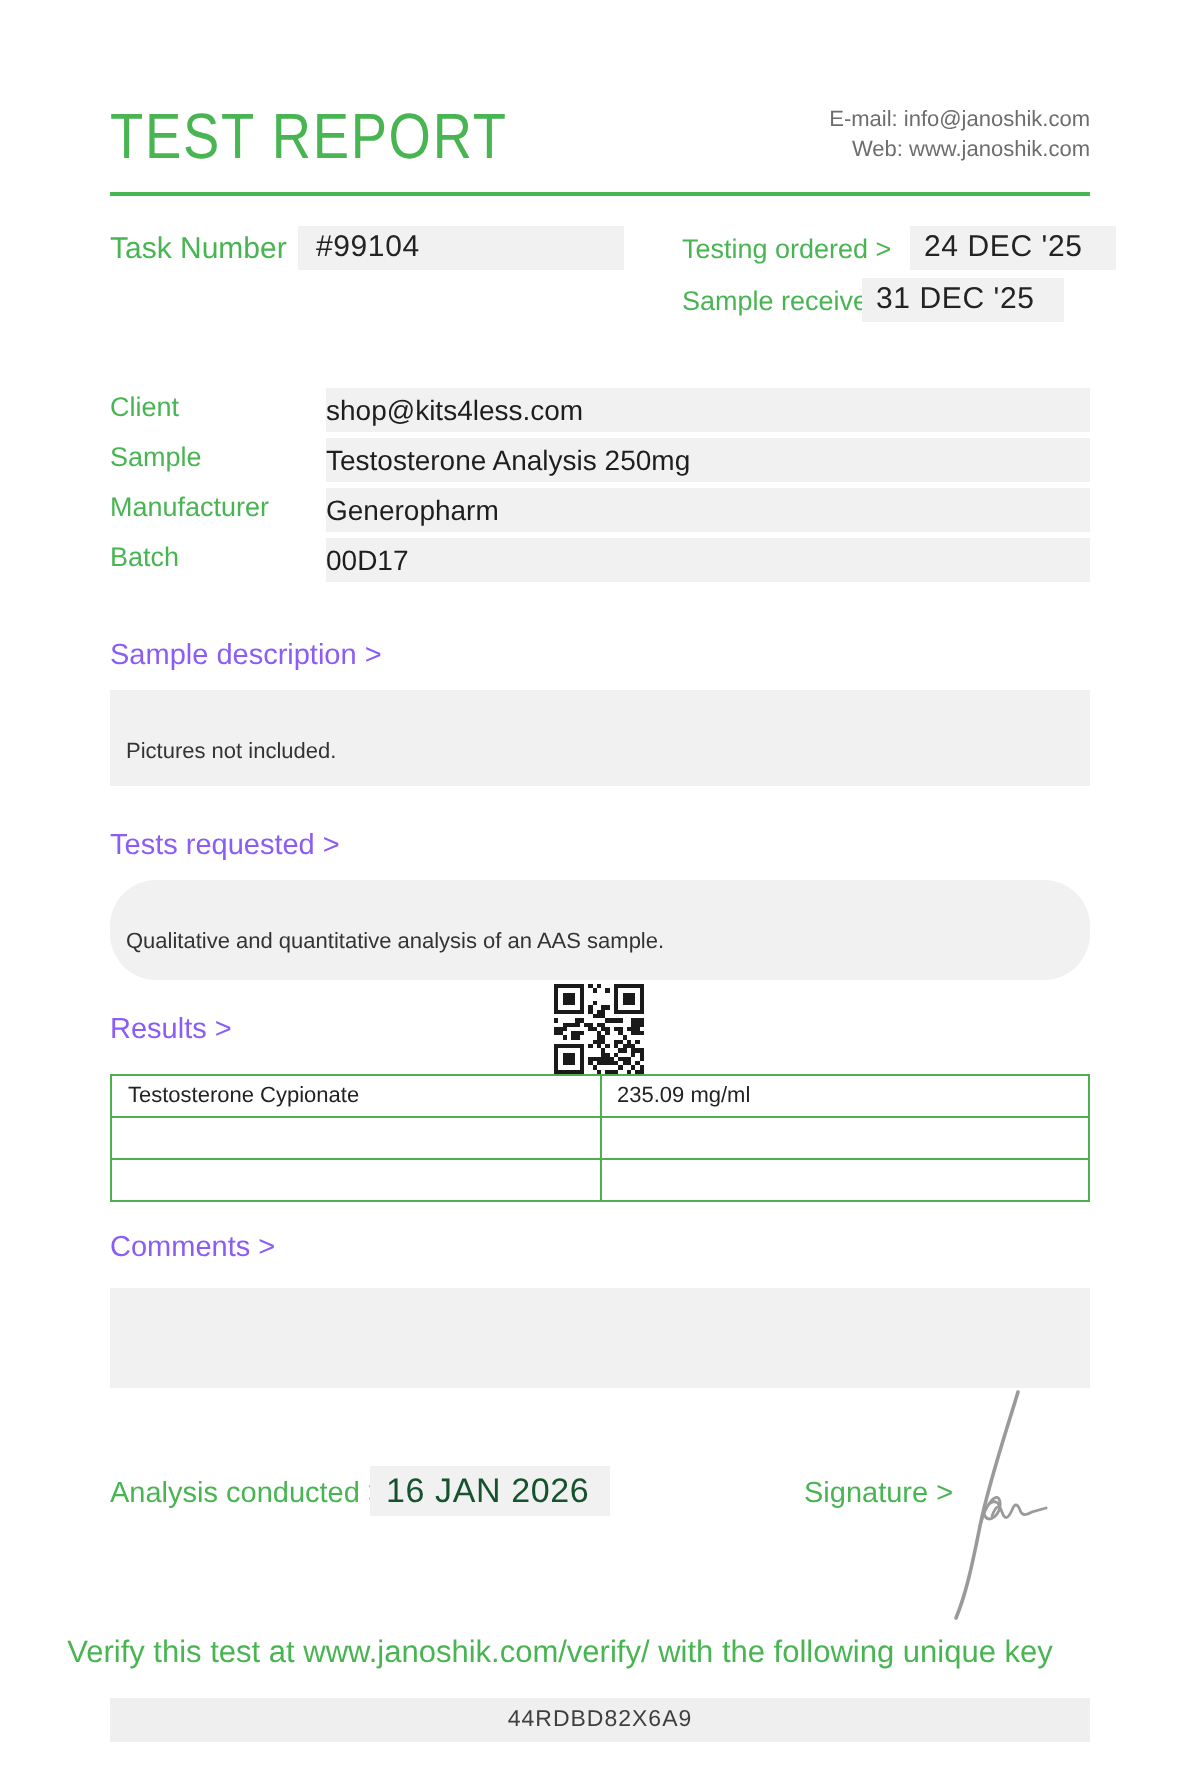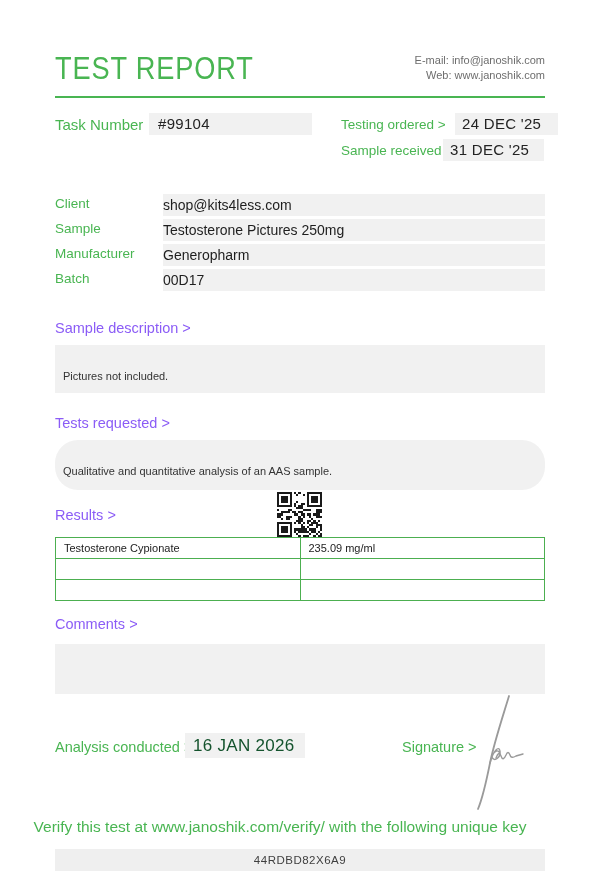--- a/index.html
+++ b/index.html
@@ -31,21 +31,21 @@
   .header-rule { position:absolute; left:55px; top:96px; width:490px; height:2px; background:#49b552; }
 
   
   .label { color:#49b552; font-size:14px; white-space:nowrap; }
   .task-label { position:absolute; left:55px; top:116px; font-size:15px; }
   .task-box { position:absolute; left:137px; top:113px; width:163px; height:22px; background:#f1f1f1;
               font-size:15px; color:#232323; line-height:22px; padding-left:9px; letter-spacing:.3px;margin-left:12px; }
   .ordered-label  { position:absolute; left:341px; top:117px; font-size:13.5px; }
   .received-label { position:absolute; left:341px; top:143px; font-size:13.5px; }
   .ordered-box  { position:absolute; left:455px; top:113px; width:103px; height:22px; }
-  .received-box { position:absolute; left:443px; top:139px; width:101px; height:22px; }
+  .received-box { position:absolute; left:431px; top:139px; width:101px; height:22px; }
   .date-box { background:#f1f1f1; font-size:15px; color:#232323; line-height:22px; padding-left:7px;
               letter-spacing:.3px; white-space:nowrap; }
 
   
   .detail-label { position:absolute; left:55px; font-size:13.5px; }
   .detail-box { position:absolute; left:163px; width:382px; height:22px; background:#f1f1f1;
                 font-size:14px; color:#1e1e1e; line-height:22px; padding-left:0; }
 
   
   .section-label { position:absolute; left:55px; font-size:14.5px; color:#8b5cf6; }
@@ -92,21 +92,21 @@
   <div class="label ordered-label">Testing ordered  &gt;</div>
   <div class="date-box ordered-box">24 DEC '25</div>
 
   <div class="label received-label">Sample received &gt;</div>
   <div class="date-box received-box">31 DEC '25</div>
 
   <div class="label detail-label" style="top:196px">Client</div>
   <div class="detail-box" style="top:194px">shop@kits4less.com</div>
 
   <div class="label detail-label" style="top:221px">Sample</div>
-  <div class="detail-box" style="top:219px">Testosterone Pictures 250mg</div>
+  <div class="detail-box" style="top:219px">Testosterone Analysis 250mg</div>
 
   <div class="label detail-label" style="top:246px">Manufacturer</div>
   <div class="detail-box" style="top:244px">Generopharm</div>
 
   <div class="label detail-label" style="top:271px">Batch</div>
   <div class="detail-box" style="top:269px">00D17</div>
 
   <div class="section-label" style="top:320px">Sample description &gt;</div>
   <div class="gray-box" style="top:345px; height:48px;">Pictures not included.</div>
 

